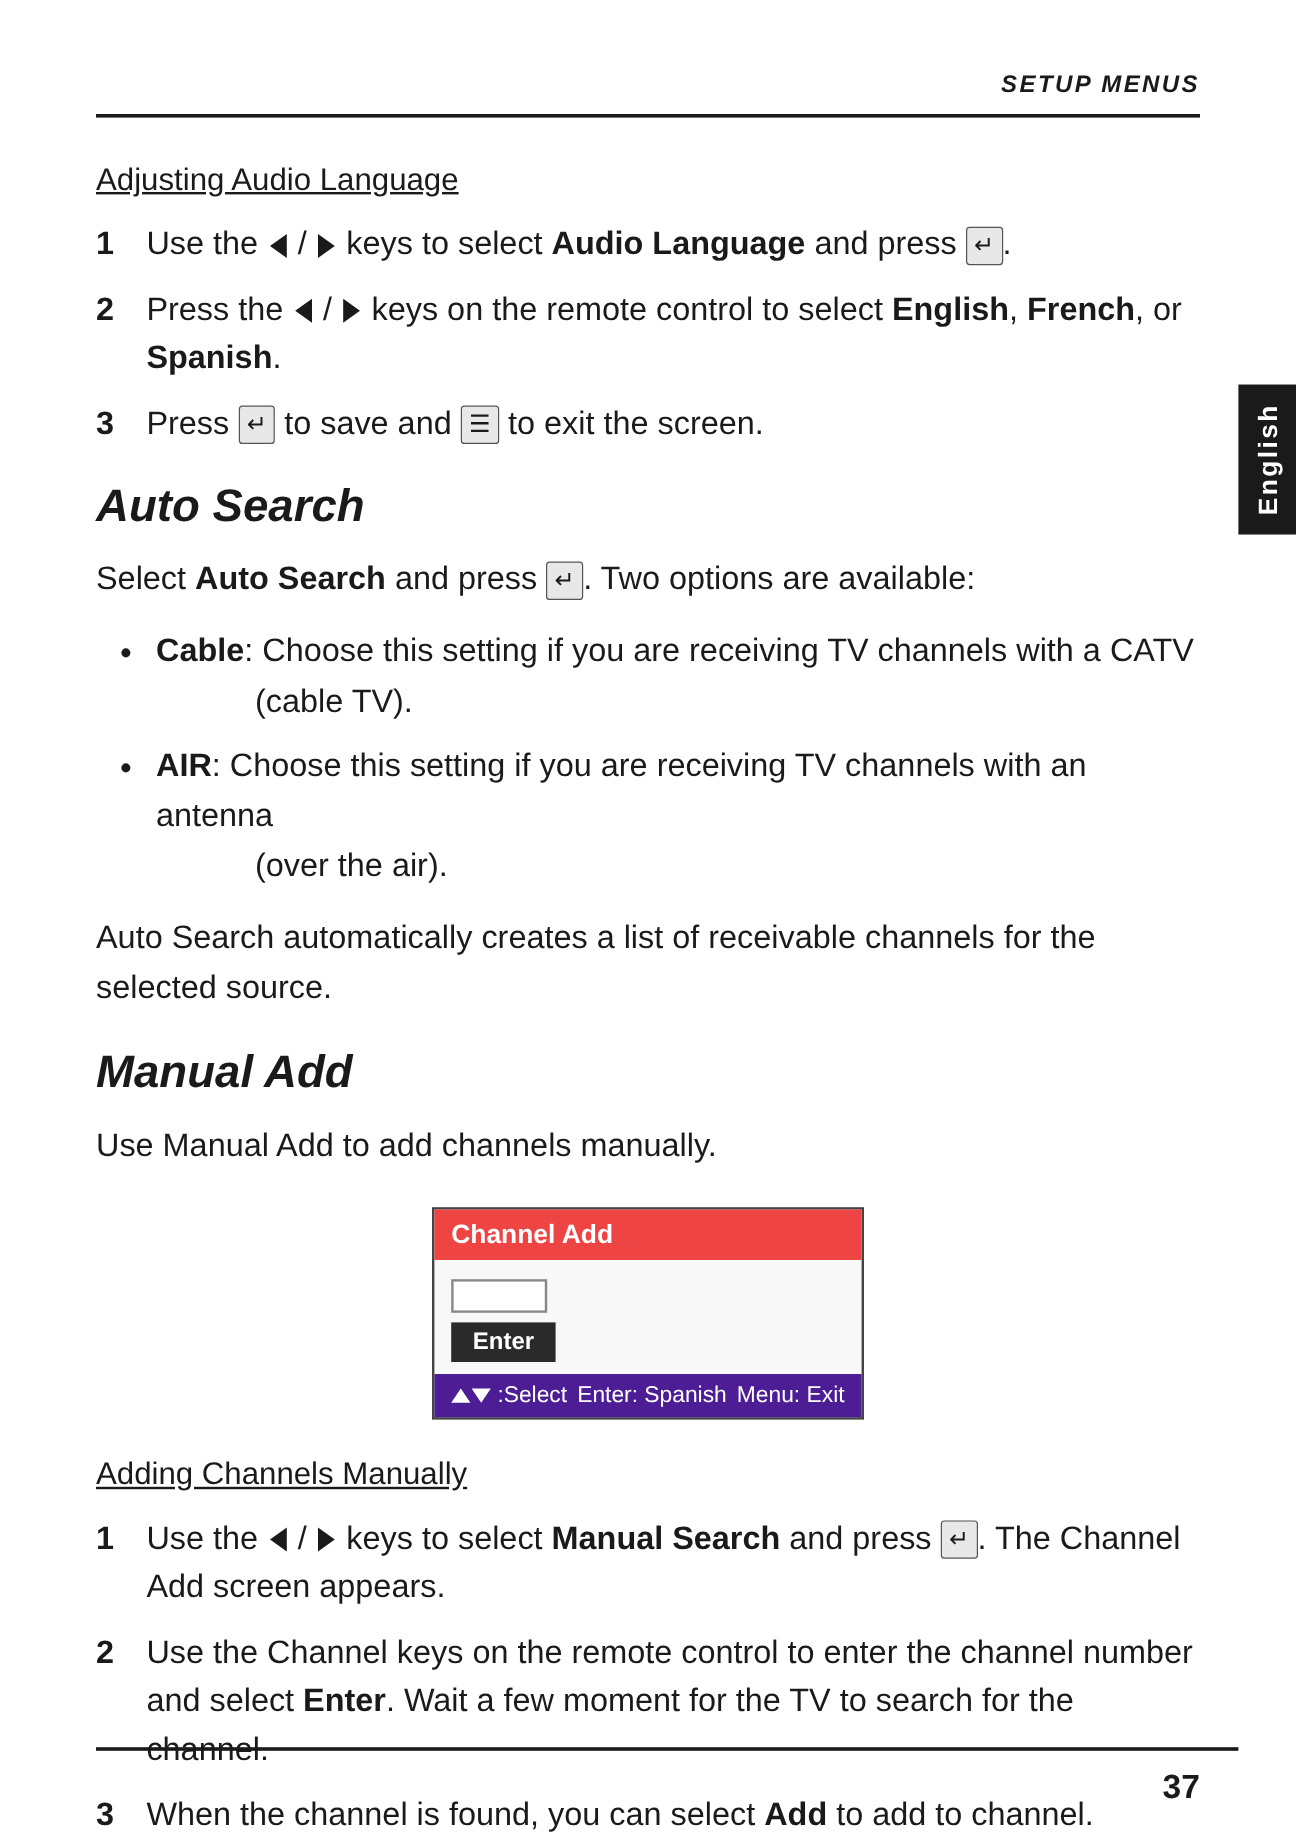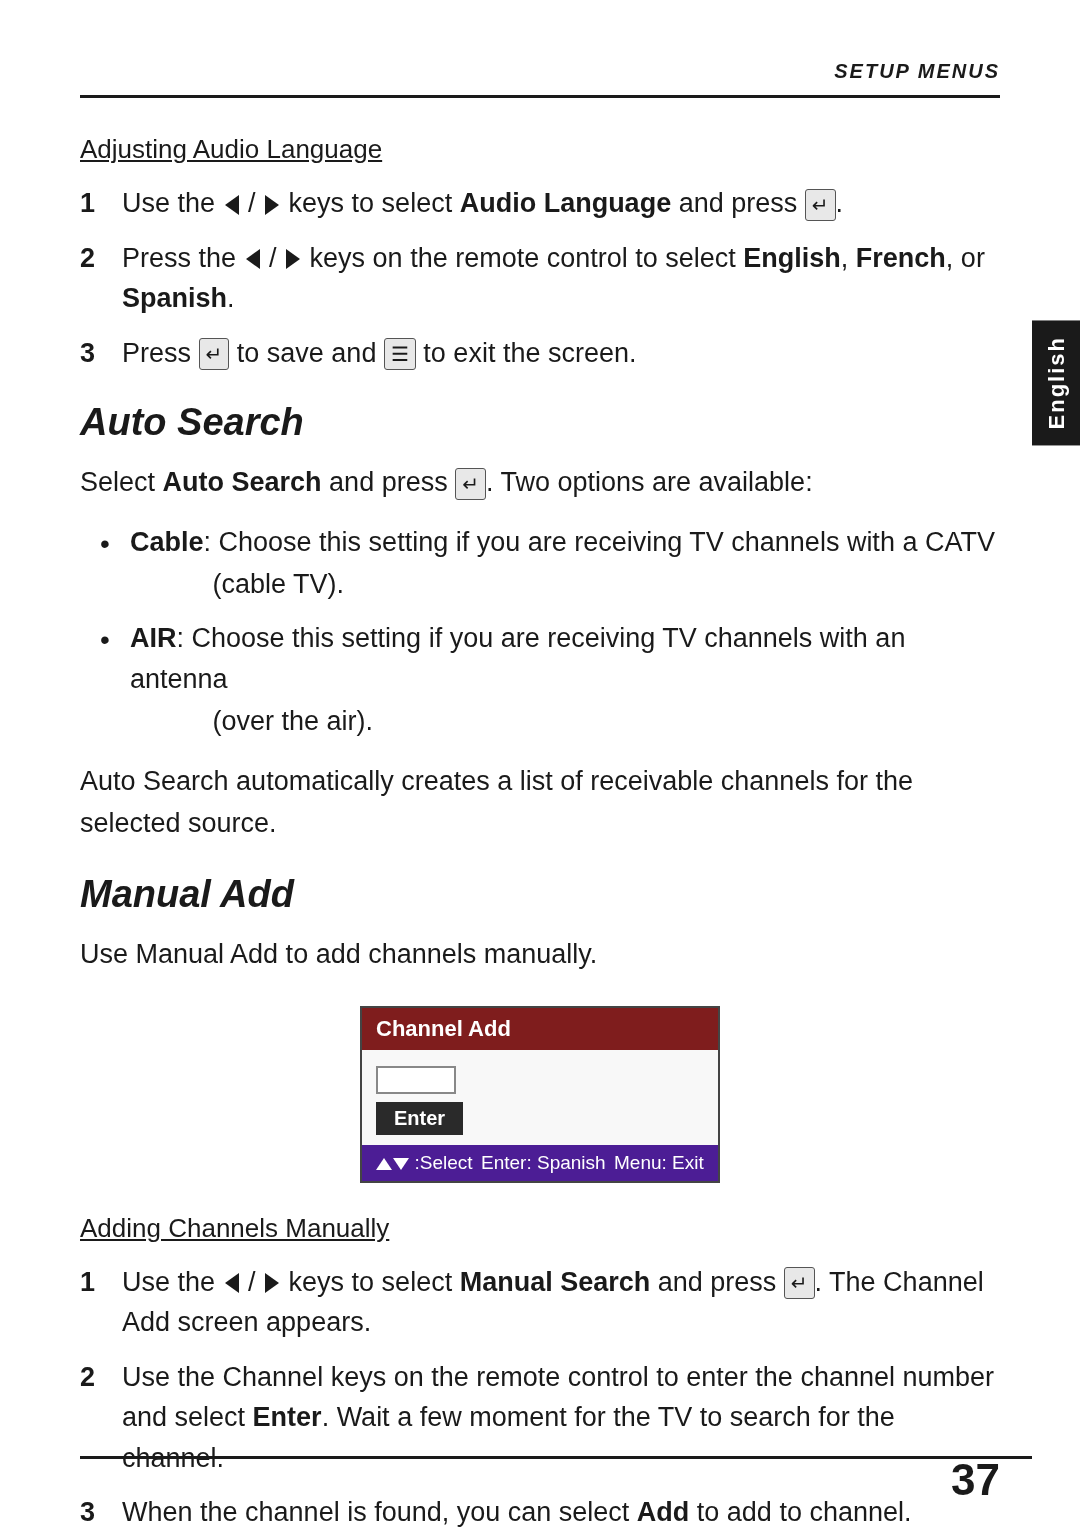--- a/index.html
+++ b/index.html
@@ -140,21 +140,21 @@
       margin: 30px 0 30px 0;
     }
 
     .dialog-box {
       width: 360px;
       border: 2px solid #444;
       background: #f8f8f8;
     }
 
     .dialog-titlebar {
-      background: #7f1d1d;
+      background: #ef4444;
       color: #ffffff;
       font-size: 22px;
       font-weight: bold;
       padding: 8px 14px;
     }
 
     .dialog-body {
       padding: 16px 14px 10px 14px;
       display: flex;
       flex-direction: column;
@@ -200,21 +200,21 @@
       right: 48px;
       height: 3px;
       background: #1a1a1a;
     }
 
     
     .page-number {
       position: absolute;
       bottom: 24px;
       right: 80px;
-      font-size: 44px;
+      font-size: 28px;
       font-weight: bold;
       color: #1a1a1a;
     }
 
     .left-arrow {
       display: inline-block;
       width: 0;
       height: 0;
       border-top: 10px solid transparent;
       border-bottom: 10px solid transparent;

